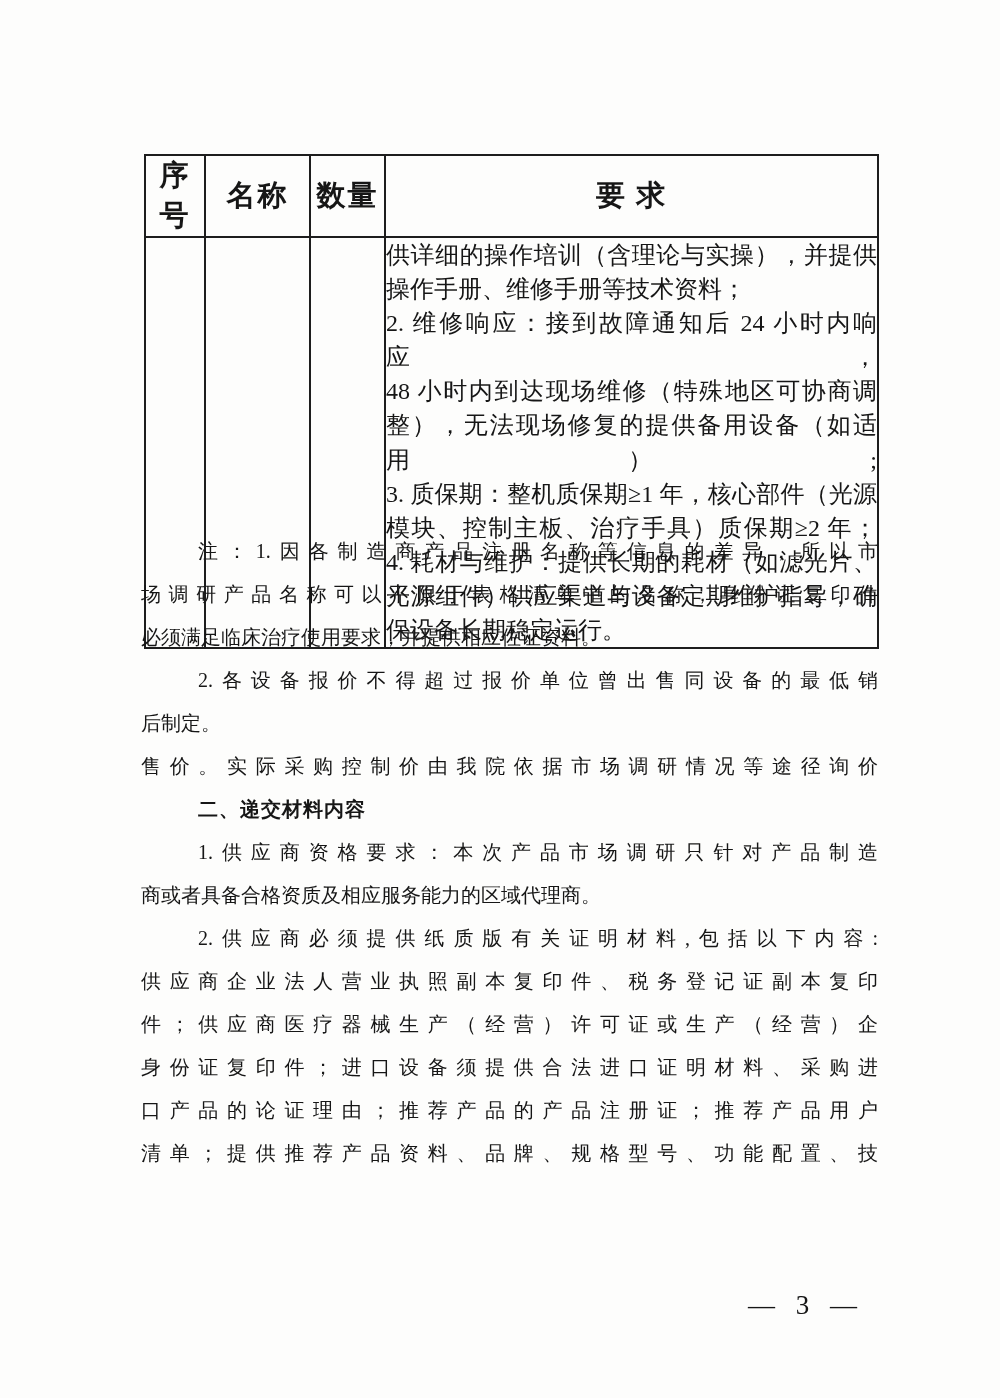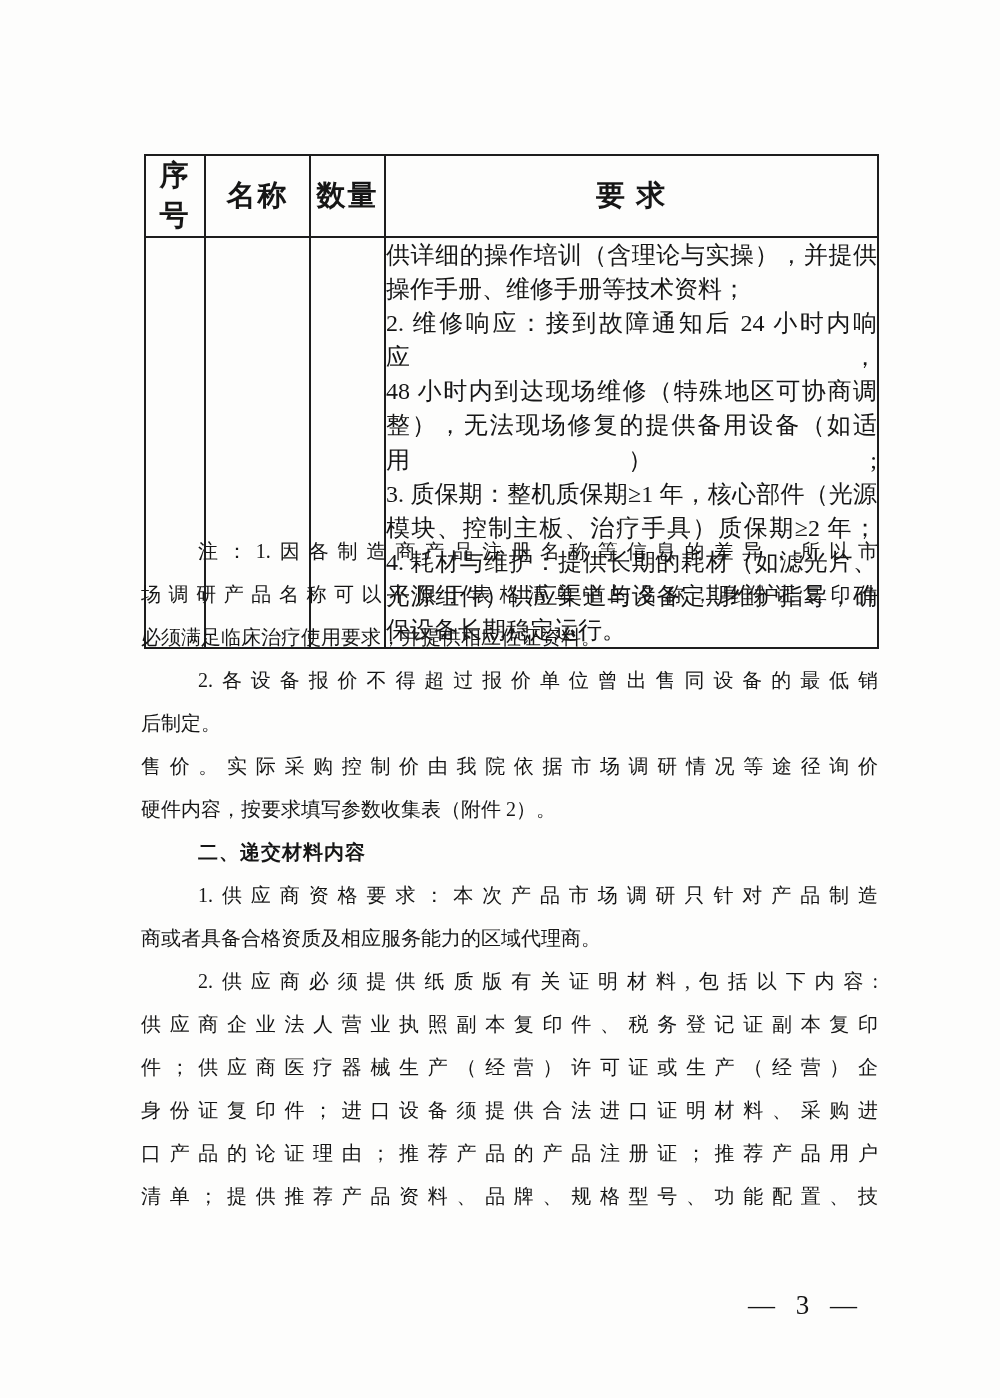--- a/index.html
+++ b/index.html
@@ -106,21 +106,20 @@
         <div class="line indent">注：1.因各制造商产品注册名称等信息的差异，所以市</div>
         <div class="line">场调研产品名称可以不限于表格清单中的名称，身份证复印件</div>
         <div class="line end">必须满足临床治疗使用要求，并提供相应佐证资料。</div>
       </div>
     <div>
         <div class="line indent">2.各设备报价不得超过报价单位曾出售同设备的最低销</div>
         <div class="line end">后制定。</div>
         <div class="line">售价。实际采购控制价由我院依据市场调研情况等途径询价</div>
       </div>
     <div>
-        <div class="line end">硬件内容，按要求填写参数收集表（附件 2）。</div>
       </div>
 
     <div class="line indent bold end">二、递交材料内容</div>
 
     <div>
         <div class="line indent">1.供应商资格要求：本次产品市场调研只针对产品制造</div>
         <div class="line end">商或者具备合格资质及相应服务能力的区域代理商。</div>
       </div>
 
     <div class="line indent"><span>2.供应商必须提供</span><span class="u">纸质版</span><span>有关证明材料,包括以下内容:</span></div>

